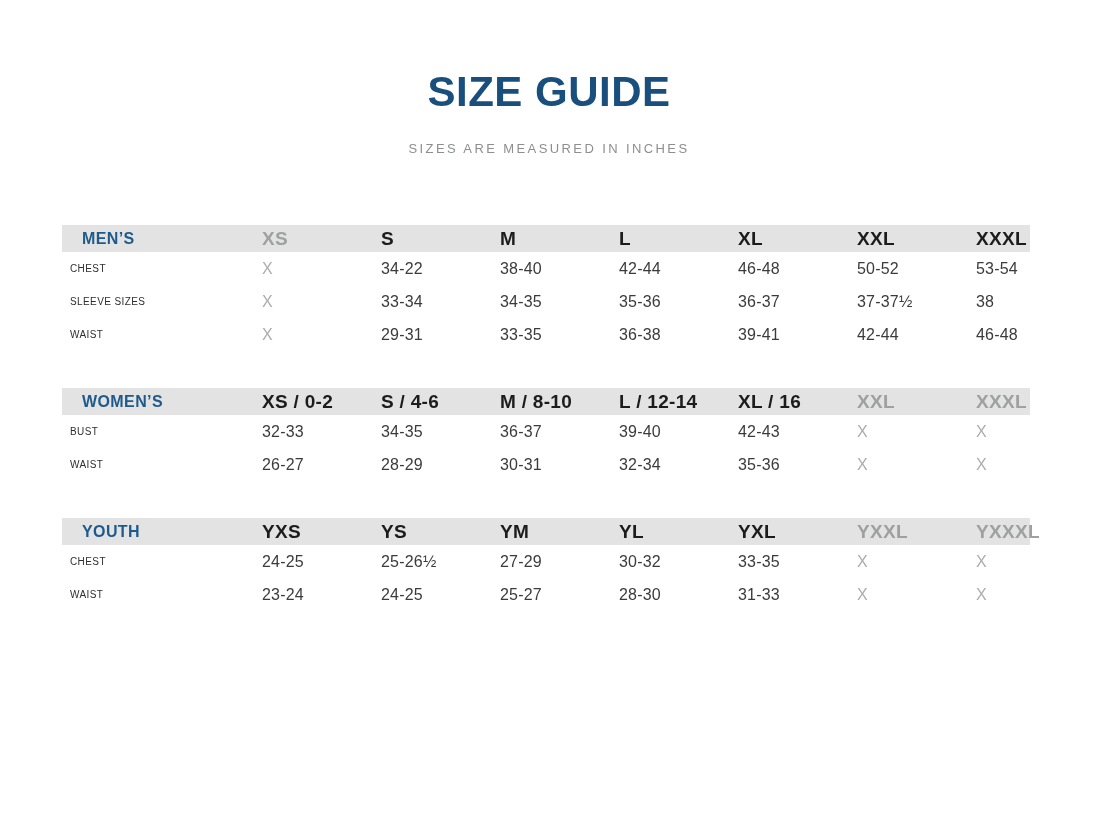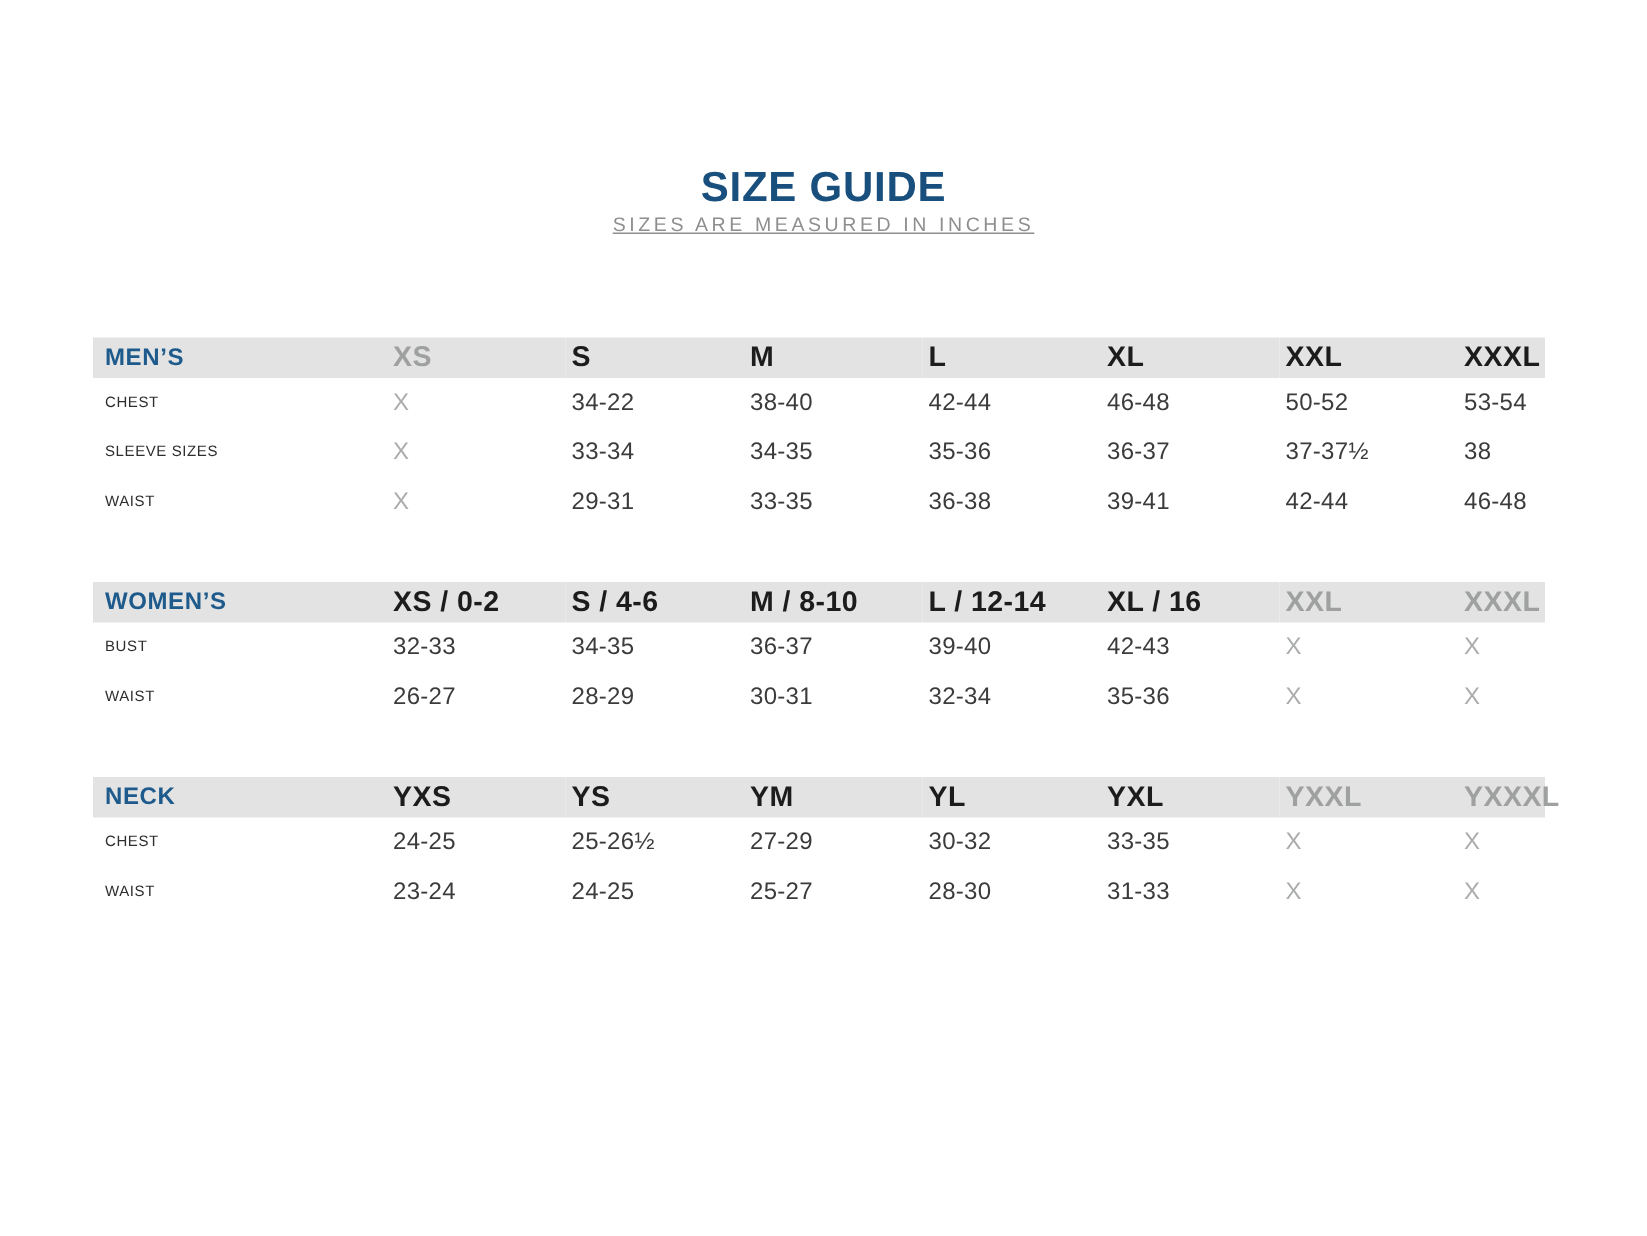--- a/index.html
+++ b/index.html
@@ -5,31 +5,30 @@
   * { box-sizing: border-box; }
   html, body { margin: 0; padding: 0; background: #ffffff; }
   body {
     width: 1098px; height: 824px; overflow: hidden;
     font-family: "Liberation Sans", sans-serif;
     -webkit-font-smoothing: antialiased;
   }
   .page { position: relative; width: 1098px; height: 824px; background: #ffffff; }
 
   .title {
-    margin: 0; padding-top: 111px;
+    margin: 0; padding-top: 71px;
     text-align: center; line-height: 1;
-    font-size: 28px; font-weight: 700; letter-spacing: 0.5px;
+    font-size: 42px; font-weight: 700; letter-spacing: 0.5px;
     color: var(--title-blue, #194f7d);
   }
   .subtitle {
-    margin-top: 3px;
+    margin-top: 28px;
     text-align: center;
     font-size: 13px; font-weight: 400; letter-spacing: 2.4px;
     color: var(--subtitle-gray, #8d8e90);
-    text-decoration: underline;
   }
 
   .tables { position: absolute; left: 62px; top: 225px; width: 968px; }
 
   table.size-table { border-collapse: collapse; table-layout: fixed; width: 100%; }
   .size-table + .size-table { margin-top: 37px; }
 
   col.col-label { width: 196px; }
   col.col-size  { width: 119px; }
   col.col-last  { width: 58px; }
@@ -37,21 +36,21 @@
   th, td { text-align: left; vertical-align: middle; padding: 0; white-space: nowrap; }
 
   .header-row th {
     background: var(--header-bg, #e3e3e3);
     height: 27px;
     font-size: 19px; font-weight: 700; letter-spacing: 0.3px;
     color: var(--header-dark, #1c1c1c);
   }
   th.section-label {
     color: var(--section-blue, #1e5b8c);
-    padding-left: 8px;
+    padding-left: 20px;
     font-size: 16px; letter-spacing: 0.4px;
   }
   th.size-header { padding-left: 4px; }
   th.size-header.inactive { color: var(--muted-gray, #9fa0a0); }
 
   tr.data-row td { height: 33px; }
   td.row-label {
     padding-left: 8px;
     font-size: 10px; letter-spacing: 0.4px;
     color: var(--label-dark, #2e2e2e);
@@ -178,21 +177,21 @@
           <col class="col-size">
           <col class="col-size">
           <col class="col-size">
           <col class="col-size">
           <col class="col-size">
           <col class="col-size">
           <col class="col-size col-last">
         </colgroup>
         <thead>
           <tr class="header-row">
-            <th class="section-label">NECK</th>
+            <th class="section-label">YOUTH</th>
             <th class="size-header">YXS</th>
             <th class="size-header">YS</th>
             <th class="size-header">YM</th>
             <th class="size-header">YL</th>
             <th class="size-header">YXL</th>
             <th class="size-header inactive">YXXL</th>
             <th class="size-header inactive">YXXXL</th>
           </tr>
         </thead>
         <tbody>

